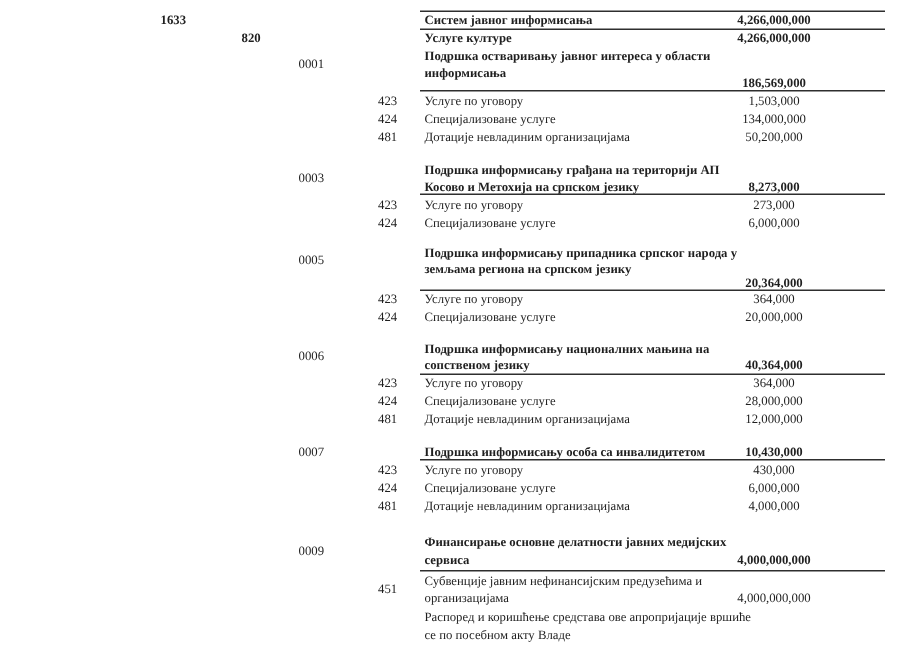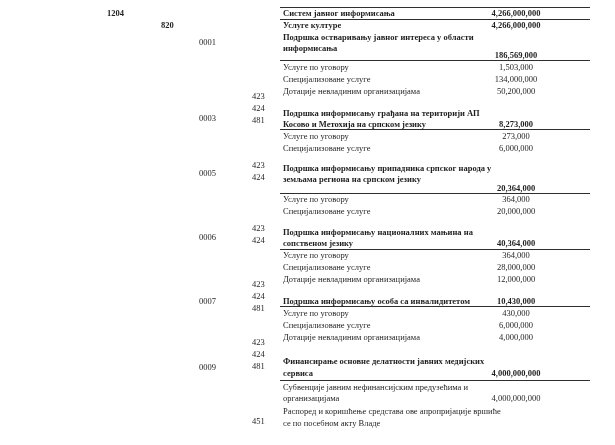--- a/index.html
+++ b/index.html
@@ -9,33 +9,33 @@
     background:#ffffff;
     font-family:"Liberation Serif","DejaVu Serif",serif;
     color:#1f1f1f;
     overflow:hidden;
   }
   .t{position:absolute;white-space:nowrap;font-size:8.5px;line-height:9px;}
   .b{font-weight:bold;}
   .c1{left:107px;}          
   .c2{left:161px;font-family:Liberation Serif, serif;}          
   .c3{left:199px;}          
-  .c4{left:252px;margin-top:29px;}          
+  .c4{left:252px;}          
   .desc{left:283px;}        
   .amt{left:446px;width:140px;text-align:center;}
   .rule{position:absolute;left:280px;width:310px;height:1px;background:#2e2e2e;}
 </style>
 </head>
 <body>
 
 <div class="page">
 
   <div class="rule" style="top:7px"></div>
 
-  <span class="t b c1" style="top:9px">1204</span>
+  <span class="t b c1" style="top:9px">1633</span>
   <span class="t b desc" style="top:9px">Систем јавног информисања</span>
   <span class="t b amt" style="top:9px">4,266,000,000</span>
   <div class="rule" style="top:19px"></div>
 
   <span class="t b c2" style="top:21px">820</span>
   <span class="t b desc" style="top:21px">Услуге културе</span>
   <span class="t b amt" style="top:21px">4,266,000,000</span>
 
   <span class="t c3" style="top:38px">0001</span>
   <span class="t b desc" style="top:33px">Подршка остваривању јавног интереса у области</span>

